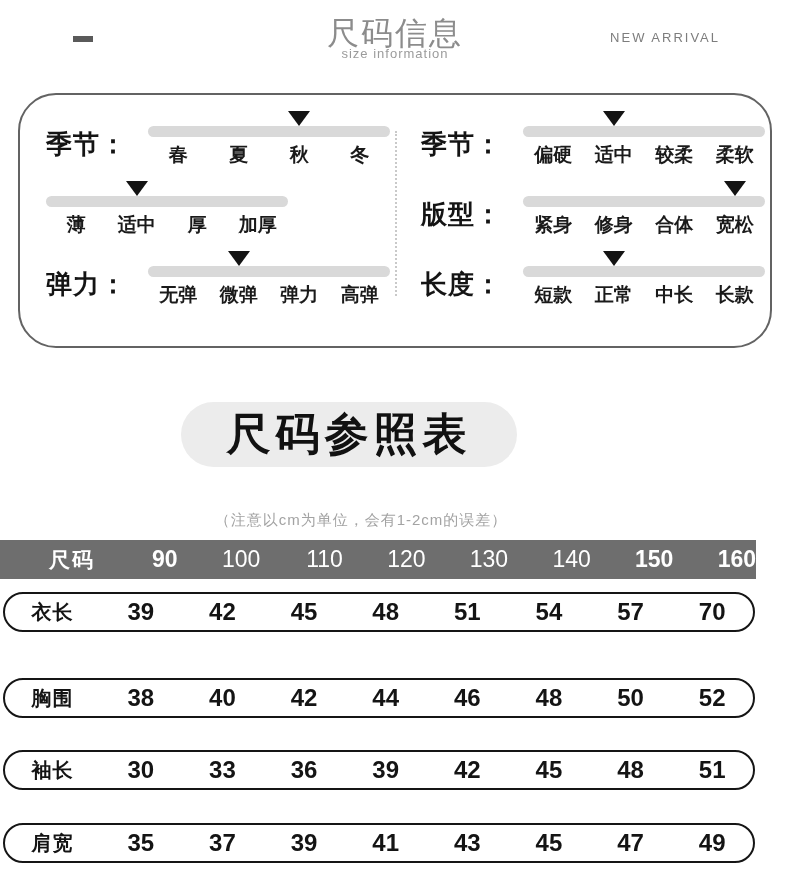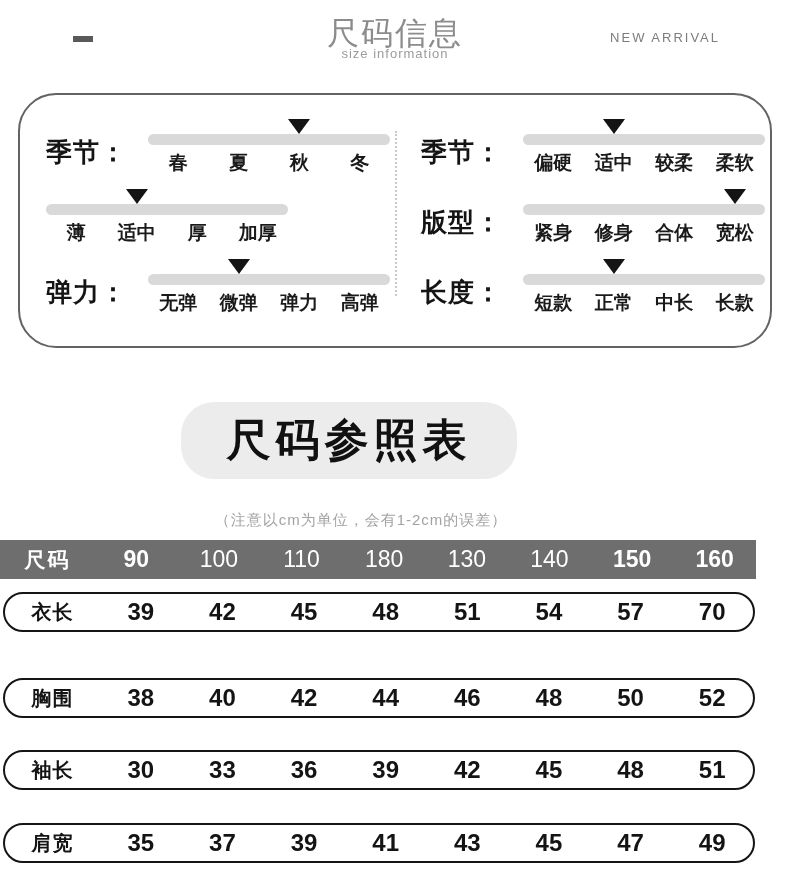--- a/index.html
+++ b/index.html
@@ -20,46 +20,46 @@
   .hdr-sub{position:absolute;left:0;top:46px;width:790px;text-align:center;
     font-size:13px;color:#9b9b9b;letter-spacing:1px;}
   .hdr-corner{position:absolute;right:70px;top:30px;font-size:13px;color:#7d7d7d;letter-spacing:2px;}
 
   
   .panel{position:absolute;left:18px;top:93px;width:754px;height:255px;
     border:2px solid #636363;border-radius:38px;}
   .panel-divider{position:absolute;left:50%;top:36px;height:165px;width:0;
     border-left:2px dotted #c9c9c9;}
   .attr-cols{position:absolute;left:0;top:0;width:100%;height:100%;display:flex;}
-  .attr-col{flex:1;padding:24px 0 0 26px;}
+  .attr-col{flex:1;padding:16px 0 0 26px;}
   .attr-row{display:flex;height:57px;margin-bottom:13px;}
   .attr-label{width:102px;font-size:26px;font-weight:bold;color:#141414;
     margin-top:16px;white-space:nowrap;letter-spacing:1px;}
   .slider{position:relative;width:242px;display:flex;flex-direction:column;}
   .marker-row{position:relative;height:16px;}
   .marker{position:absolute;bottom:0;width:0;height:0;transform:translateX(-50%);
     border-left:11px solid transparent;border-right:11px solid transparent;
     border-top:15px solid var(--marker-color);}
   .track{height:11px;border-radius:6px;background:var(--track-color);}
   .opts{display:flex;margin-top:5px;}
   .opt{flex:1;text-align:center;font-size:19px;font-weight:bold;color:#1a1a1a;white-space:nowrap;}
 
   
-  .pill{position:absolute;left:181px;top:402px;width:336px;height:77px;
+  .pill{position:absolute;left:181px;top:402px;width:336px;height:65px;
     background:var(--pill-bg);border-radius:33px;display:flex;align-items:center;justify-content:center;}
   .pill-text{font-size:44px;font-weight:bold;color:#111;letter-spacing:5px;}
   .note{position:absolute;left:0;top:511px;width:690px;text-align:center;
     font-size:15px;color:#a3a3a3;letter-spacing:1px;padding-left:32px;}
 
   
   .t-grid{display:grid;grid-template-columns:95px repeat(8,1fr);align-items:center;}
   .t-header{position:absolute;left:0;top:540px;width:756px;height:39px;
     background:var(--table-header-bg);}
   .t-header .t-grid{height:100%;}
-  .th-cell{text-align:center;color:#fff;font-size:23px;font-weight:400;}
+  .th-cell{text-align:right;color:#fff;font-size:23px;font-weight:400;}
   .th-cell.lbl{font-size:21px;font-weight:bold;letter-spacing:2px;}
   .th-cell.bold{font-weight:bold;}
   .t-row{position:absolute;left:3px;width:752px;height:40px;
     border:2px solid #151515;border-radius:20px;background:#fff;}
   .t-row .t-grid{height:100%;}
   .td-cell{text-align:center;font-size:24px;font-weight:600;color:#141414;}
   .td-cell.lbl{font-size:20px;font-weight:bold;letter-spacing:1px;}
 </style>
 </head>
 <body>
@@ -174,21 +174,21 @@
     <span class="pill-text">尺码参照表</span>
   </div>
   <div class="note">（注意以cm为单位，会有1-2cm的误差）</div>
 
   <div class="t-header">
     <div class="t-grid" id="tbl-head">
         <div class="th-cell lbl">尺码</div>
         <div class="th-cell bold">90</div>
         <div class="th-cell">100</div>
         <div class="th-cell">110</div>
-        <div class="th-cell">180</div>
+        <div class="th-cell">120</div>
         <div class="th-cell">130</div>
         <div class="th-cell">140</div>
         <div class="th-cell bold">150</div>
         <div class="th-cell bold">160</div>
       </div>
   </div>
   <div id="tbl-rows">
       <div class="t-row" style="top: 592px;">
         <div class="t-grid">
           <div class="td-cell lbl">衣长</div>

